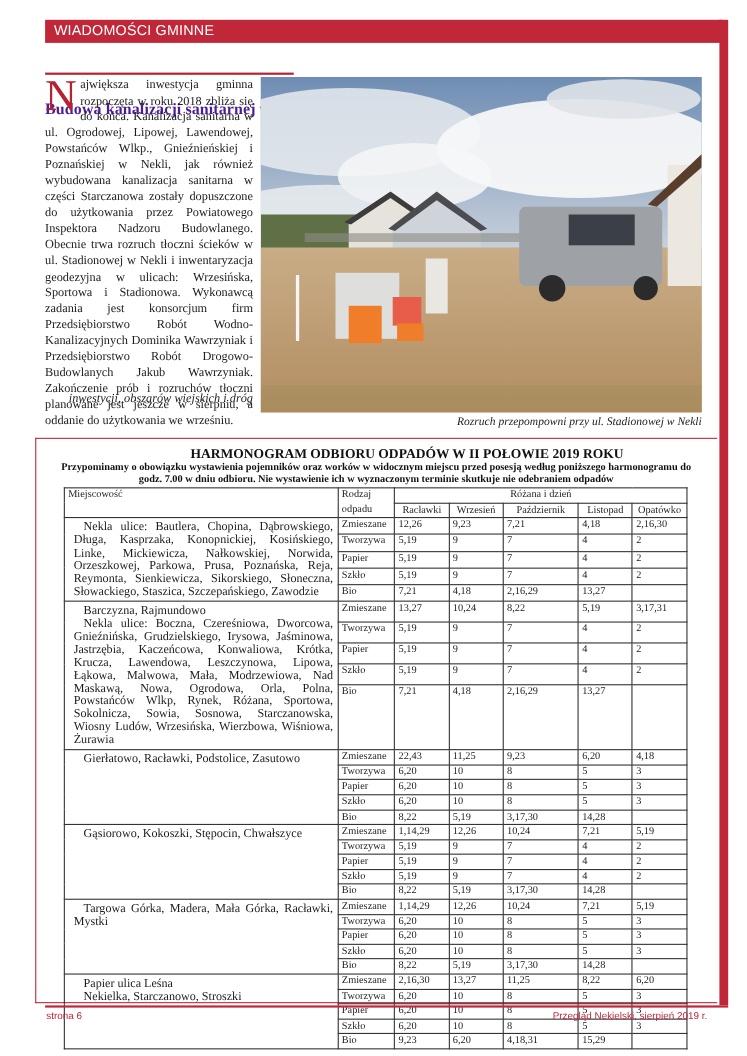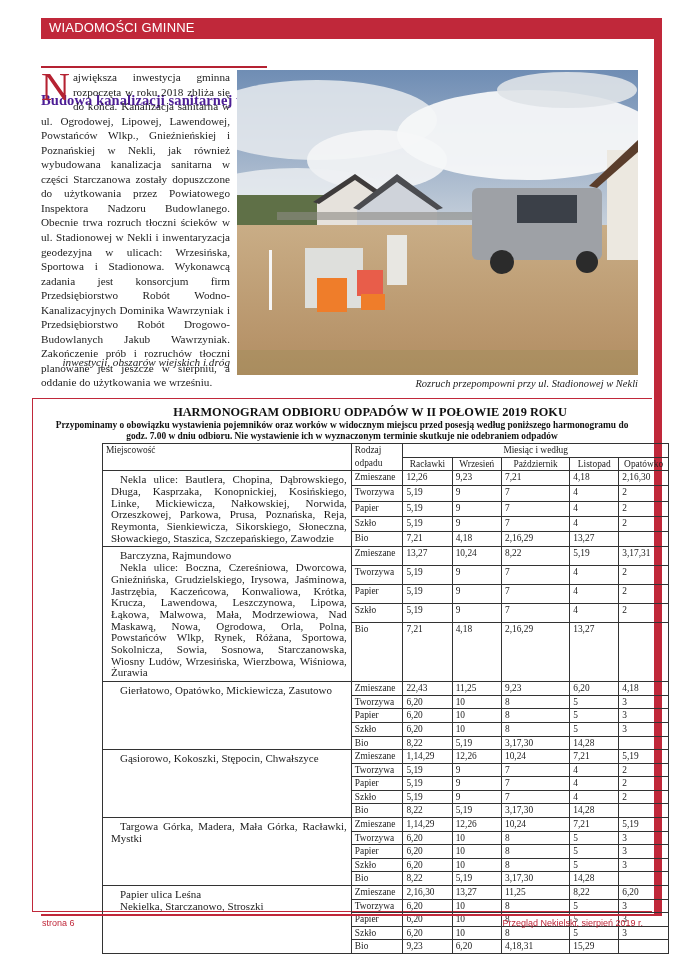--- a/index.html
+++ b/index.html
@@ -69,21 +69,21 @@
   table.schedule td, table.schedule th {
     border: 1px solid #333; font-weight: normal; padding: 0 3px; height: 13.6px;
     vertical-align: top; text-align: left; line-height: 12.6px;
   }
   table.schedule th.center { text-align: center; }
   table.schedule td.place {
     text-align: justify; padding: 3px 4px 2px 8px; line-height: 11.7px; font-size: 11px;
   }
   table.schedule td.place .indent { text-indent: 9px; display: block; }
   table.schedule tbody.group { border-top: 1.8px solid #222; }
-  table.schedule { border: 1.8px solid #222; margin-left: 44px; }
+  table.schedule { border: 1.8px solid #222; }
   .col-place { width: 265px; }
   .col-type { width: 52px; }
   .col-m { width: 50px; }
 
   .footer-line {
     position: absolute; left: 41px; top: 914px; width: 621px; height: 1.5px; background: #c0283a;
   }
   .footer-left {
     position: absolute; left: 42px; top: 918px; font-family: Liberation Sans, sans-serif;
     font-size: 9px; color: #c0283a;
@@ -164,21 +164,21 @@
     <col class="col-m">
       <col class="col-m">
       <col style="width:70px">
       <col class="col-m">
       <col class="col-m">
   </colgroup>
   <thead>
     <tr>
       <th rowspan="2">Miejscowość</th>
       <th rowspan="2">Rodzaj odpadu</th>
-      <th colspan="5" class="center">Miesiąc i według</th>
+      <th colspan="5" class="center">Różana i dzień</th>
     </tr>
     <tr>
       <th class="center">Racławki</th>
       <th class="center">Wrzesień</th>
       <th class="center">Październik</th>
       <th class="center">Listopad</th>
       <th class="center">Opatówko</th>
     </tr>
   </thead>
 
@@ -271,21 +271,21 @@
       <td>4,18</td>
       <td>2,16,29</td>
       <td>13,27</td>
       <td></td>
     </tr>
   </tbody>
 
   <tbody class="group">
     <tr>
       <td rowspan="5" class="place">
-        <span class="indent">Gierłatowo, Opatówko, Mickiewicza, Zasutowo</span>
+        <span class="indent">Gierłatowo, Racławki, Podstolice, Zasutowo</span>
       </td>
       <td>Zmieszane</td>
       <td>22,43</td>
       <td>11,25</td>
       <td>9,23</td>
       <td>6,20</td>
       <td>4,18</td>
     </tr>
     <tr>
       <td>Tworzywa</td>

